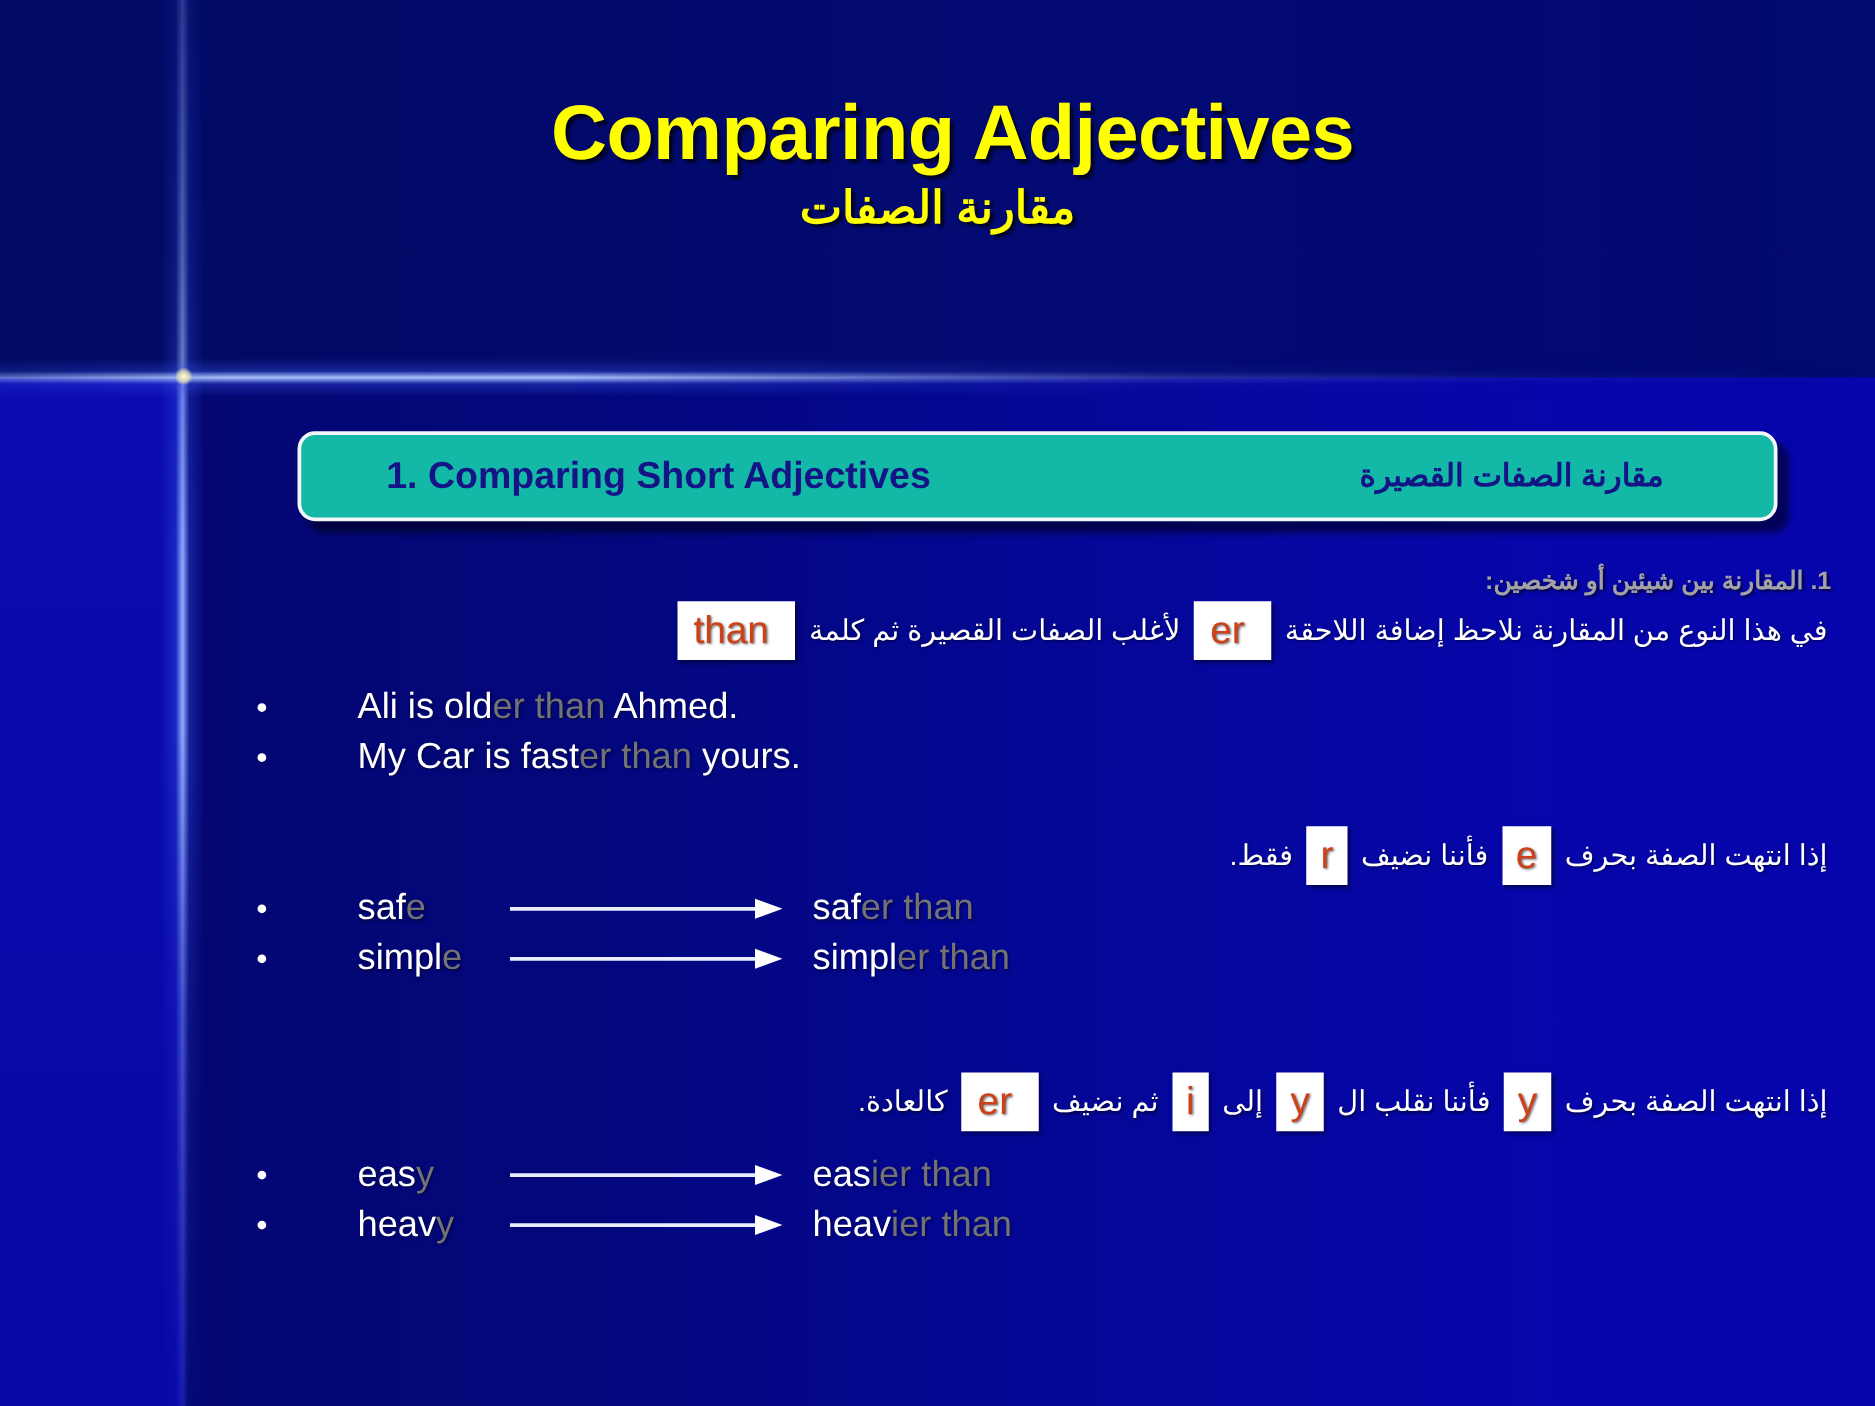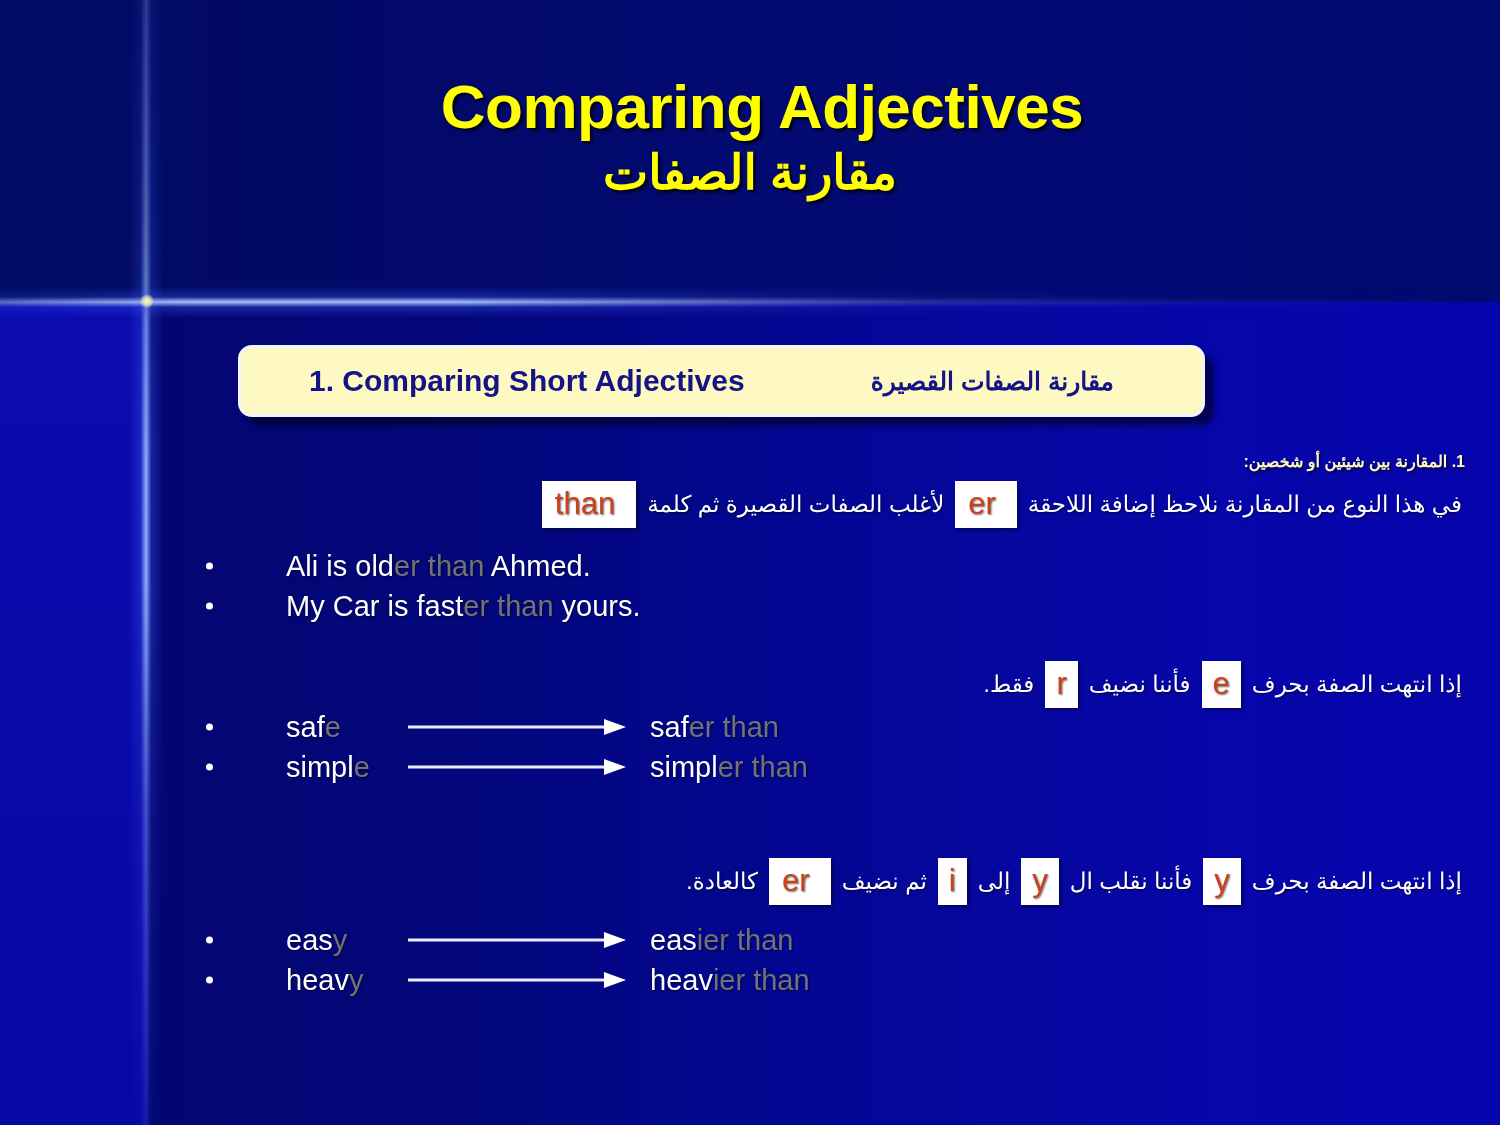--- a/index.html
+++ b/index.html
@@ -86,34 +86,34 @@
     font-size: 62px;
     font-weight: bold;
     color: #ffff00;
     letter-spacing: -0.5px;
     text-shadow: 3px 3px 2px rgba(0,0,0,.65);
     line-height: 1.05;
     margin-left: 24px;
   }
   .title-ar {
     margin-top: 6px;
-    font-size: 48px;
+    font-size: 36px;
     font-weight: bold;
     color: #ffff00;
     direction: rtl;
     text-shadow: 3px 3px 2px rgba(0,0,0,.65);
     line-height: 1.15;
   }
 
   
   .banner {
     position: absolute;
     left: 238px; top: 345px;
-    width: 967px; height: 72px;
-    background: #fef9c3;
+    width: 1184px; height: 72px;
+    background: #14b8a6;
     border: 3px solid #f3f6f8;
     border-radius: 14px;
     box-shadow: 9px 9px 5px rgba(0,0,20,.55);
     box-sizing: border-box;
   }
   .banner-inner {
     position: relative;
     width: 100%; height: 100%;
   }
   .banner-en {
@@ -132,23 +132,23 @@
     font-weight: bold;
     color: #141487;
     direction: rtl;
   }
 
   
   .rule-head {
     position: absolute;
     right: 35px;
     direction: rtl;
-    font-size: 16px;
-    font-weight: bold;
-    color: #fef9c3;
+    font-size: 20px;
+    font-weight: bold;
+    color: #a3a3a3;
     text-shadow: 2px 2px 2px rgba(0,0,20,.6);
     white-space: nowrap;
   }
   .rule-line {
     position: absolute;
     right: 35px;
     direction: rtl;
     font-size: 23px;
     color: #ffffff;
     white-space: nowrap;

